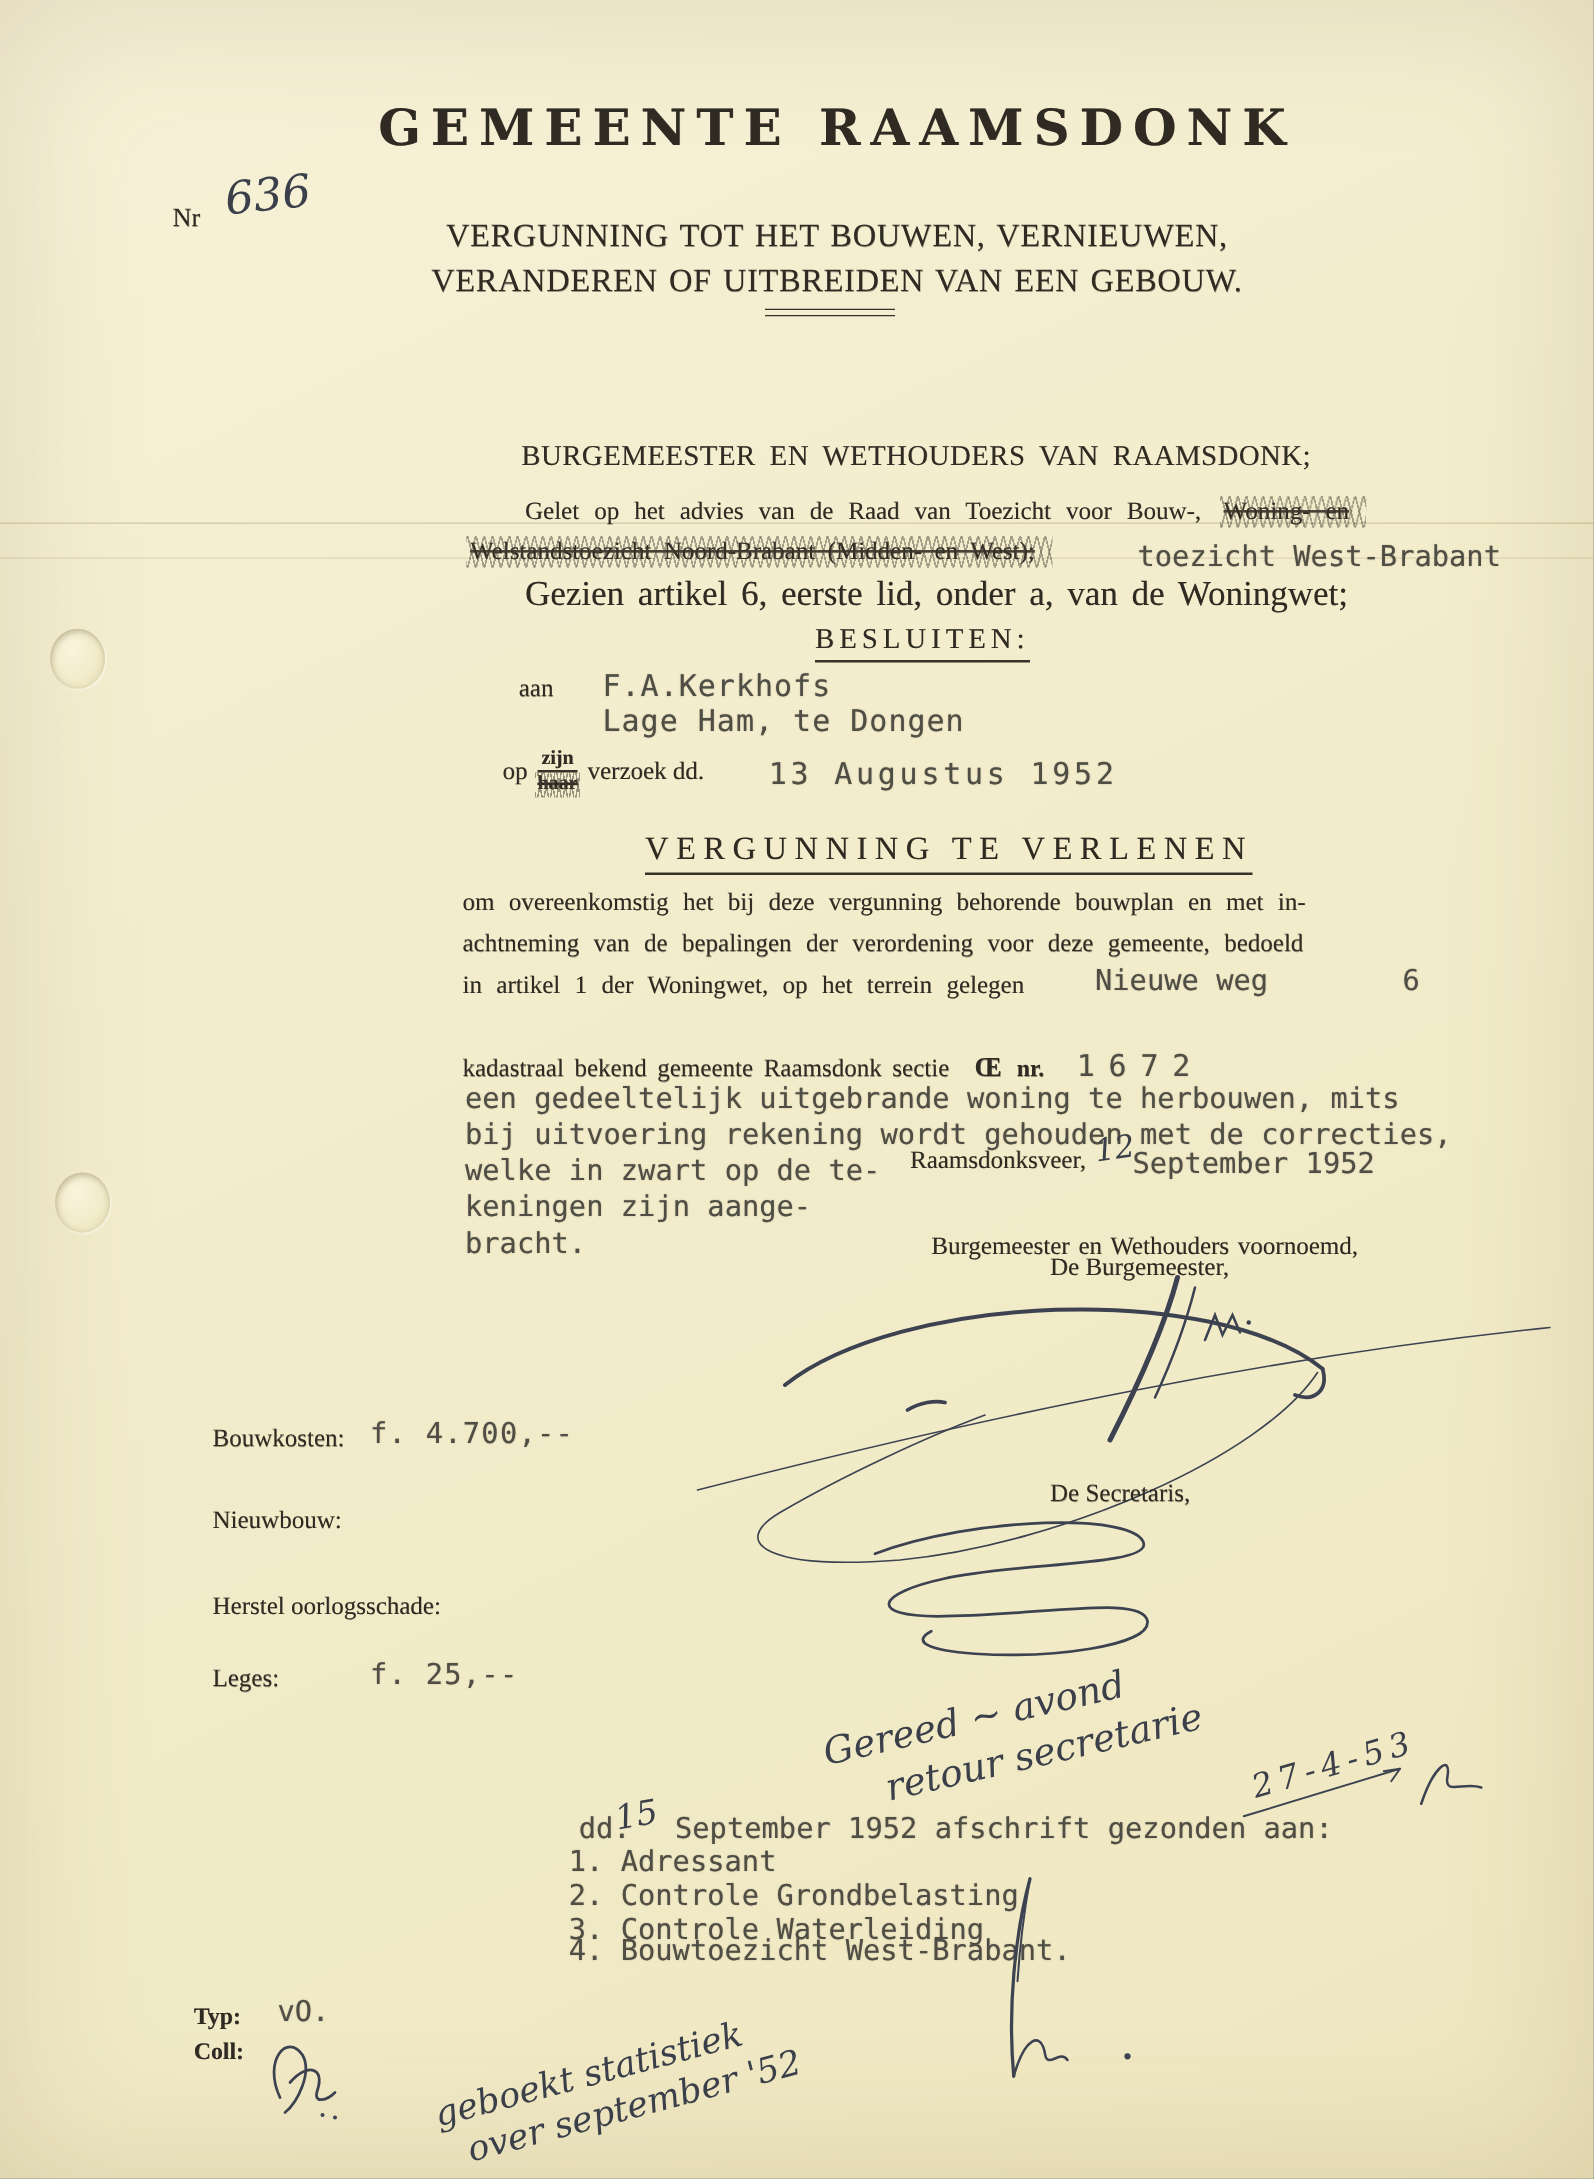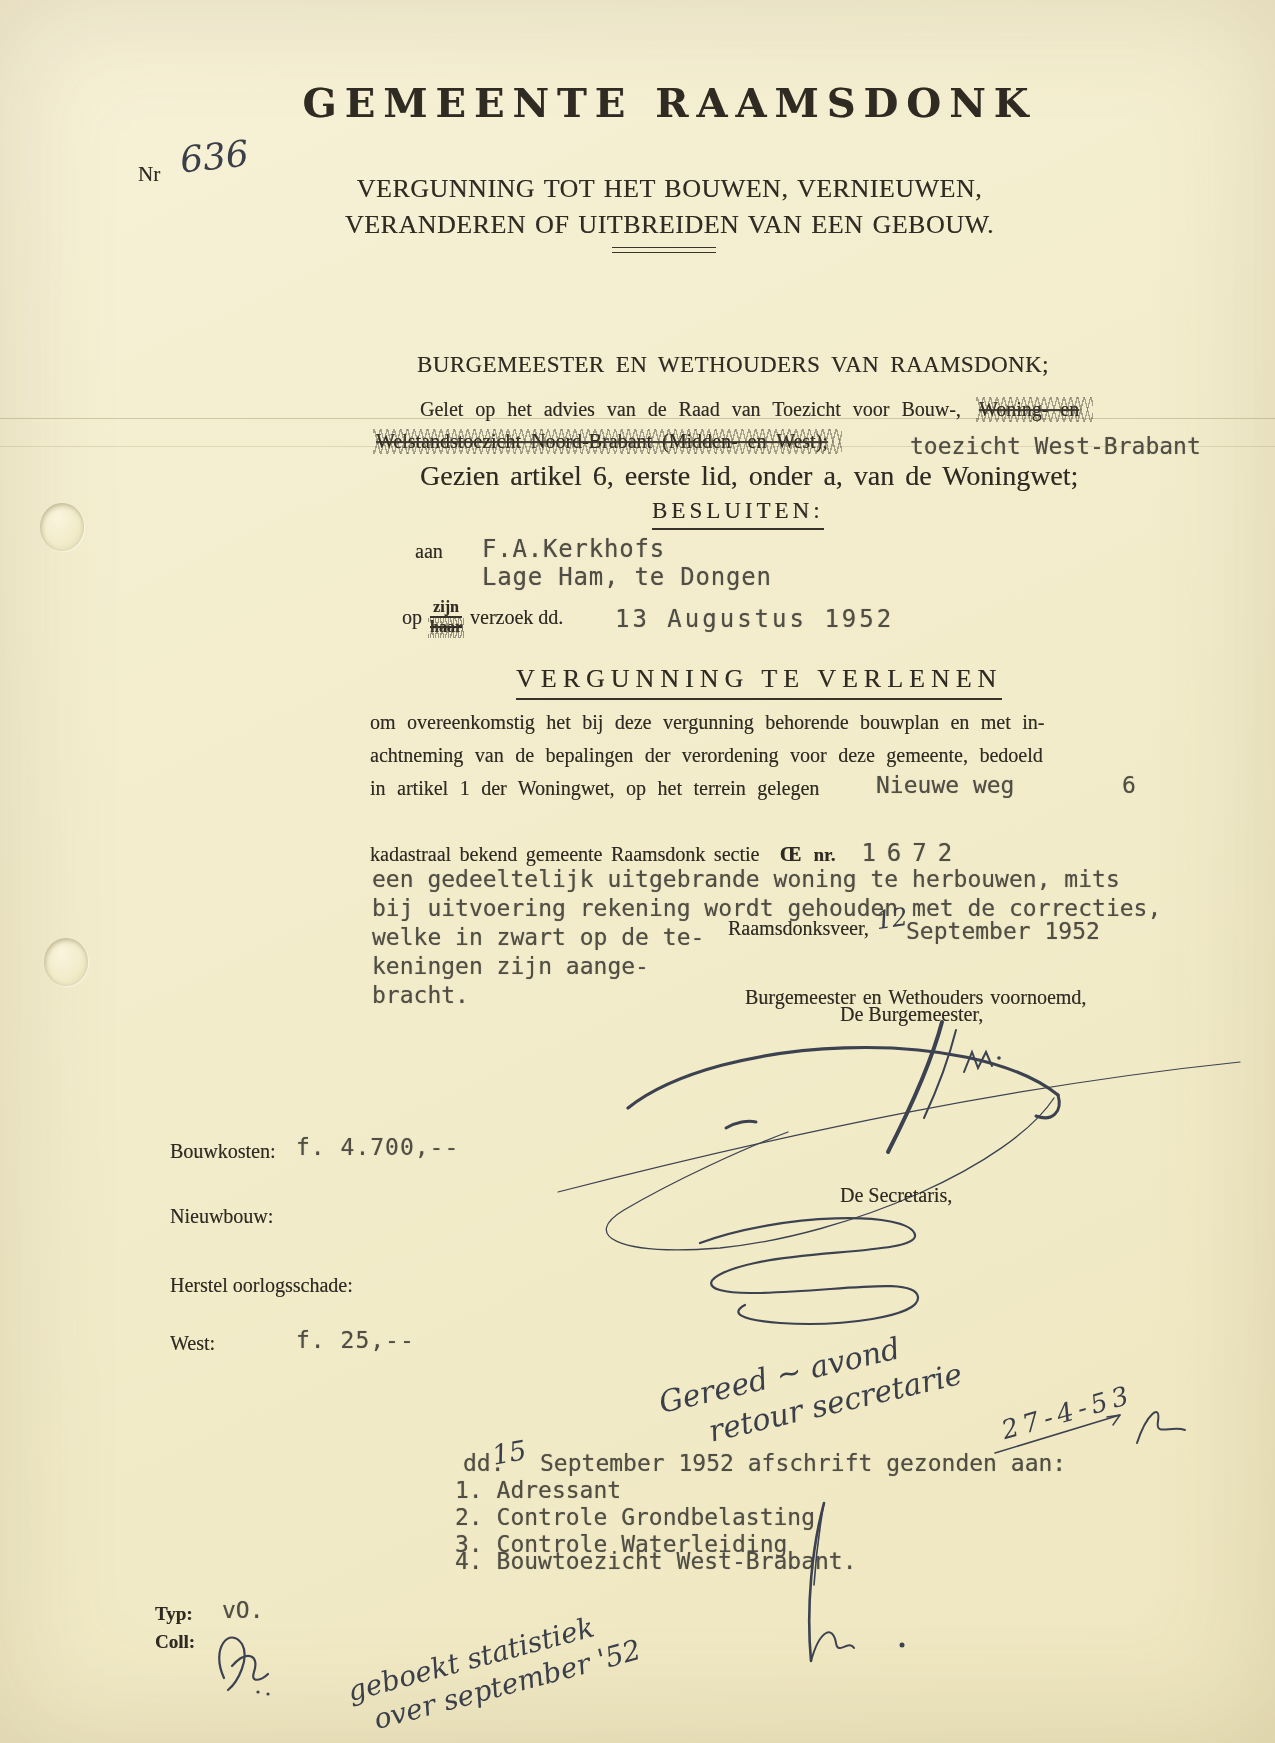--- a/index.html
+++ b/index.html
@@ -134,21 +134,21 @@
   <div class="abs serif" style="left:840px;top:1184px;font-size:20px;">De Secretaris,</div>
 
   <svg style="left:660px;top:1205px;" width="290" height="135" viewBox="0 0 290 135">
     <path class="ink" stroke-width="2.2" d="M 40 38 C 120 8, 250 5, 255 30 C 258 48, 150 45, 95 58 C 40 70, 35 88, 90 88 C 170 88, 255 70, 258 92 C 260 112, 180 122, 120 118 C 80 115, 70 108, 85 100"></path>
   </svg>
 
   <div class="abs serif" style="left:170px;top:1140px;font-size:20px;">Bouwkosten:</div>
   <div class="abs mono" style="left:296px;top:1134px;font-size:23px;letter-spacing:1px;">f. 4.700,--</div>
   <div class="abs serif" style="left:170px;top:1205px;font-size:20px;">Nieuwbouw:</div>
   <div class="abs serif" style="left:170px;top:1274px;font-size:20px;">Herstel oorlogsschade:</div>
-  <div class="abs serif" style="left:170px;top:1332px;font-size:20px;">West:</div>
+  <div class="abs serif" style="left:170px;top:1332px;font-size:20px;">Leges:</div>
   <div class="abs mono" style="left:296px;top:1327px;font-size:23px;letter-spacing:1px;">f. 25,--</div>
 
   <div class="abs hw" style="left:660px;top:1352px;font-size:30px;transform:rotate(-13deg);">
     <div>Gereed ~ avond</div>
     <div style="margin:4px 0 0 42px;">retour secretarie</div>
   </div>
   <div class="abs hw" style="left:1000px;top:1398px;font-size:26px;letter-spacing:5px;transform:rotate(-16deg);">27-4-53</div>
 
   <svg style="left:985px;top:1395px;" width="230" height="70" viewBox="0 0 230 70">
     <path class="ink" stroke-width="1.5" d="M 10 58 L 135 20"></path>

